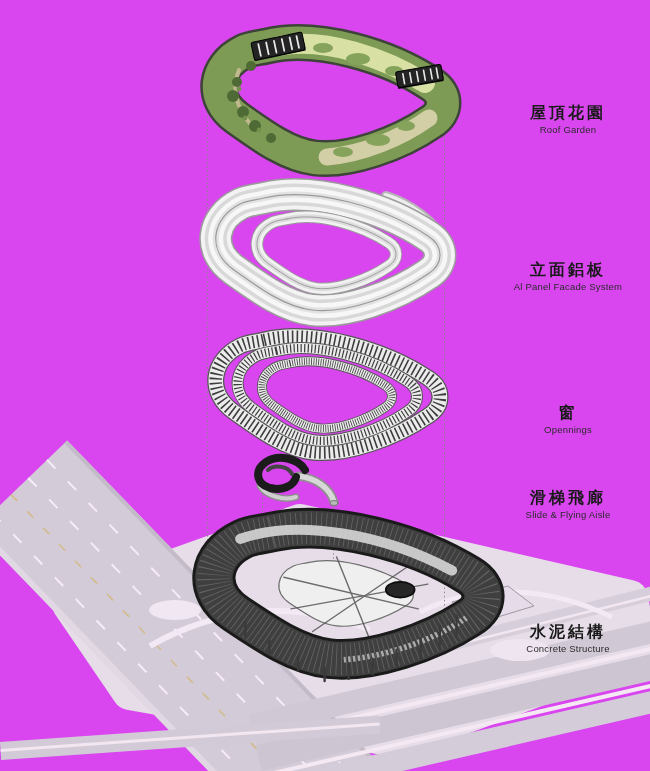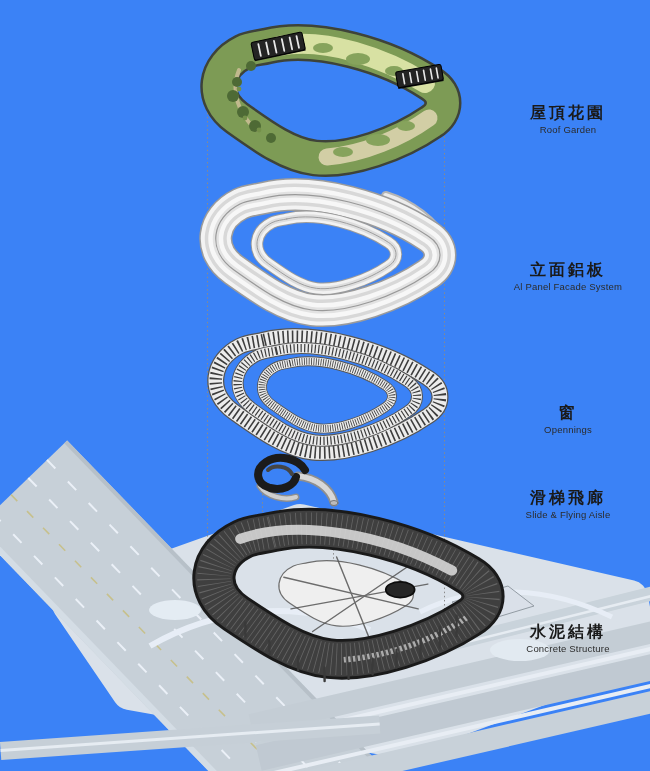--- a/index.html
+++ b/index.html
@@ -1,16 +1,16 @@
 <!DOCTYPE html>
 <html><head>
 <meta charset="utf-8">
 <style>
   html,body{margin:0;padding:0;background:#ffffff;}
-  .canvas{position:relative;width:650px;height:771px;background:#3b82f6;overflow:hidden;
+  .canvas{position:relative;width:650px;height:771px;background:#d946ef;overflow:hidden;
           font-family:"Liberation Sans",sans-serif;}
   .canvas svg{position:absolute;left:0;top:0;}
   .layer-label{position:absolute;left:482px;width:172px;text-align:center;color:#1a1a1a;}
   .layer-label .zh{font-family:"Liberation Serif","DejaVu Serif",serif;font-size:16px;
                    font-weight:600;letter-spacing:3px;line-height:18px;white-space:nowrap;}
   .layer-label .en{font-family:"Liberation Sans","DejaVu Sans",sans-serif;font-size:9.5px;
                    color:#2b2b2b;letter-spacing:.2px;line-height:13px;margin-top:1px;white-space:nowrap;}
   .pos-1{top:104px}.pos-2{top:261px}.pos-3{top:404px}.pos-4{top:489px}.pos-5{top:623px}
 </style>
 </head>

